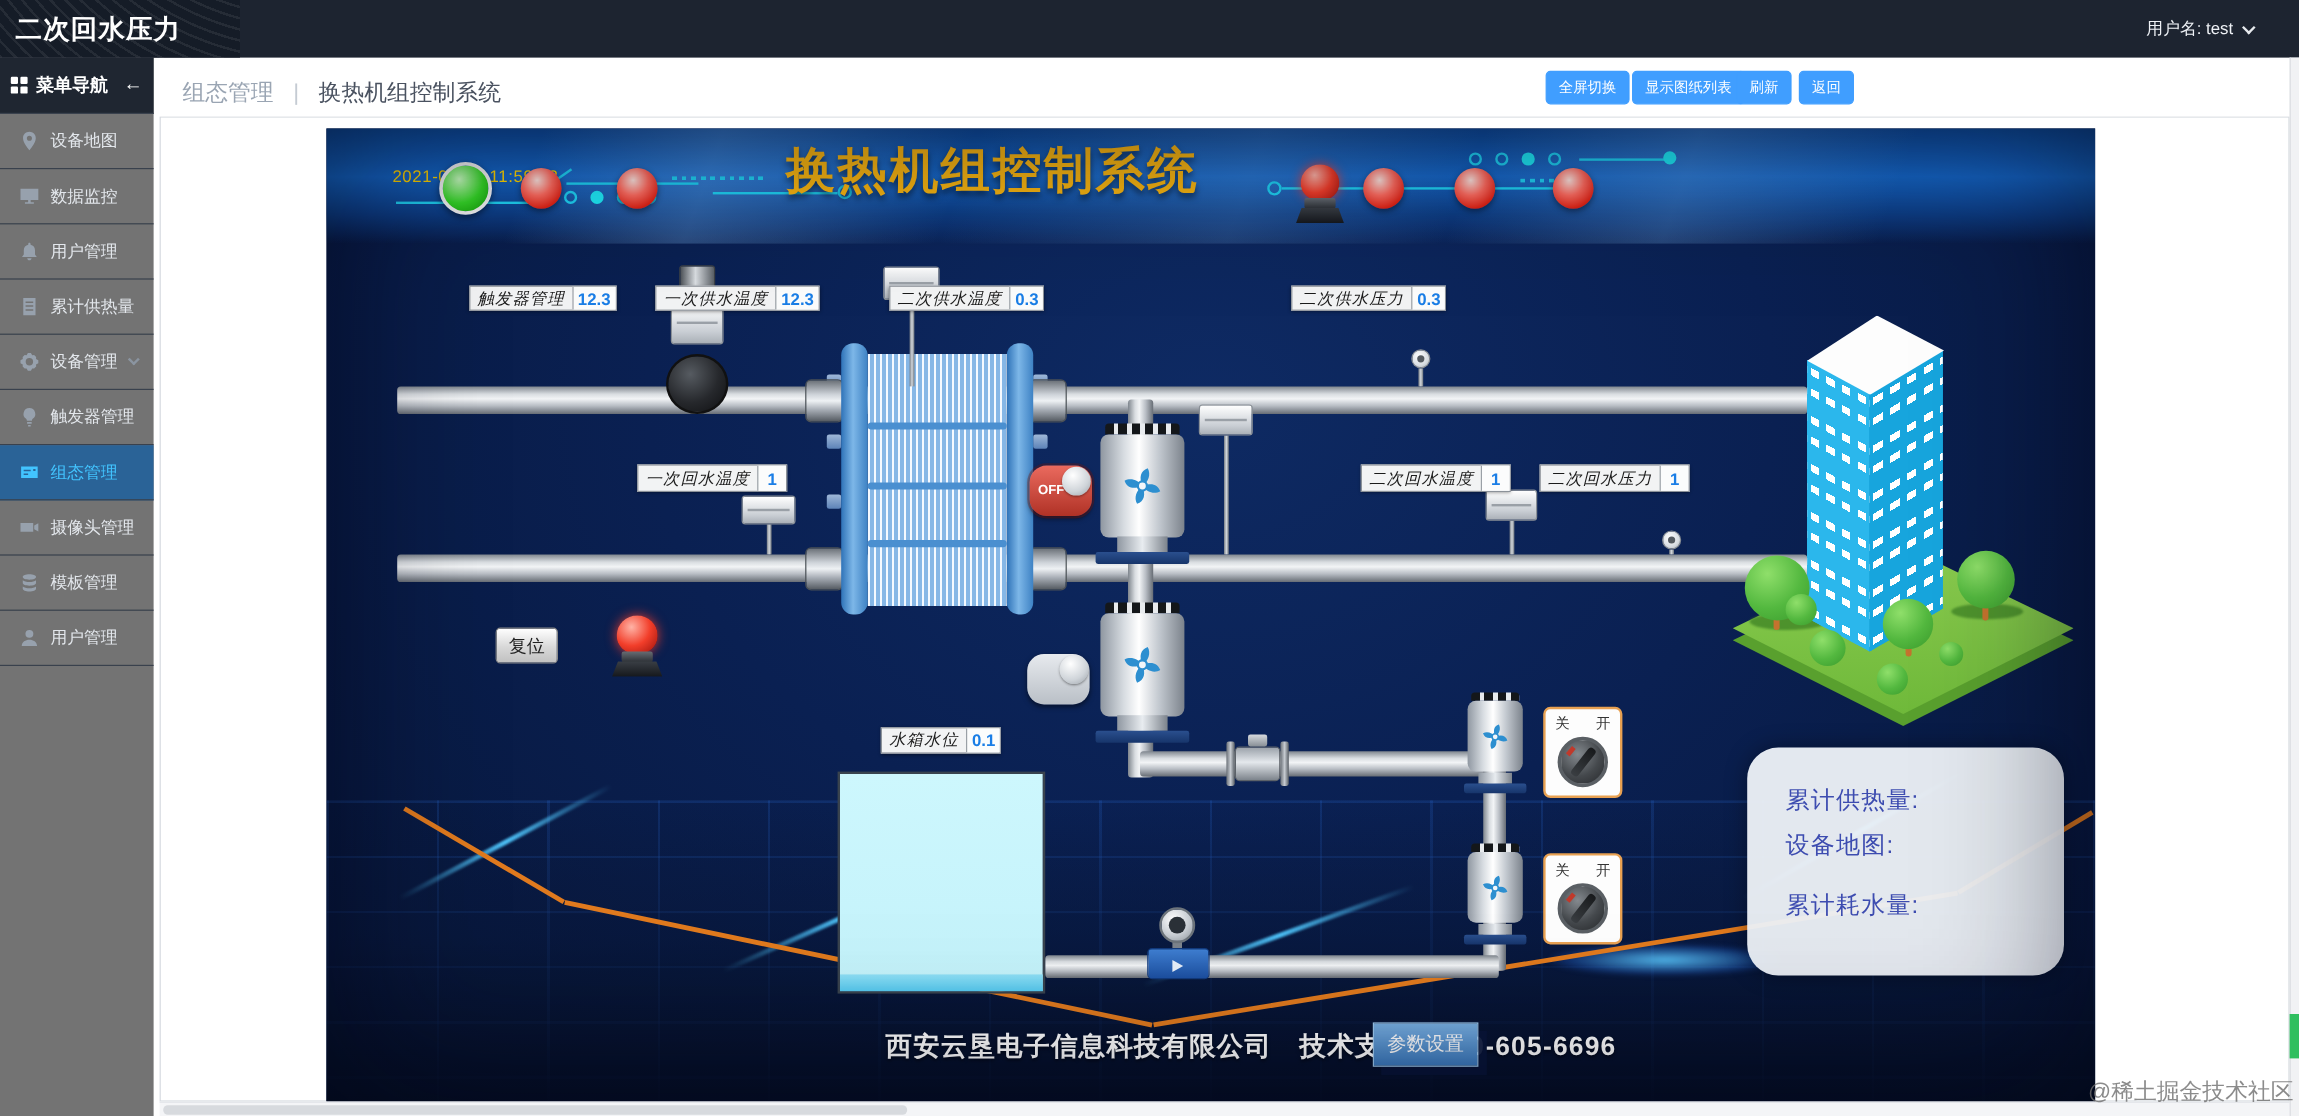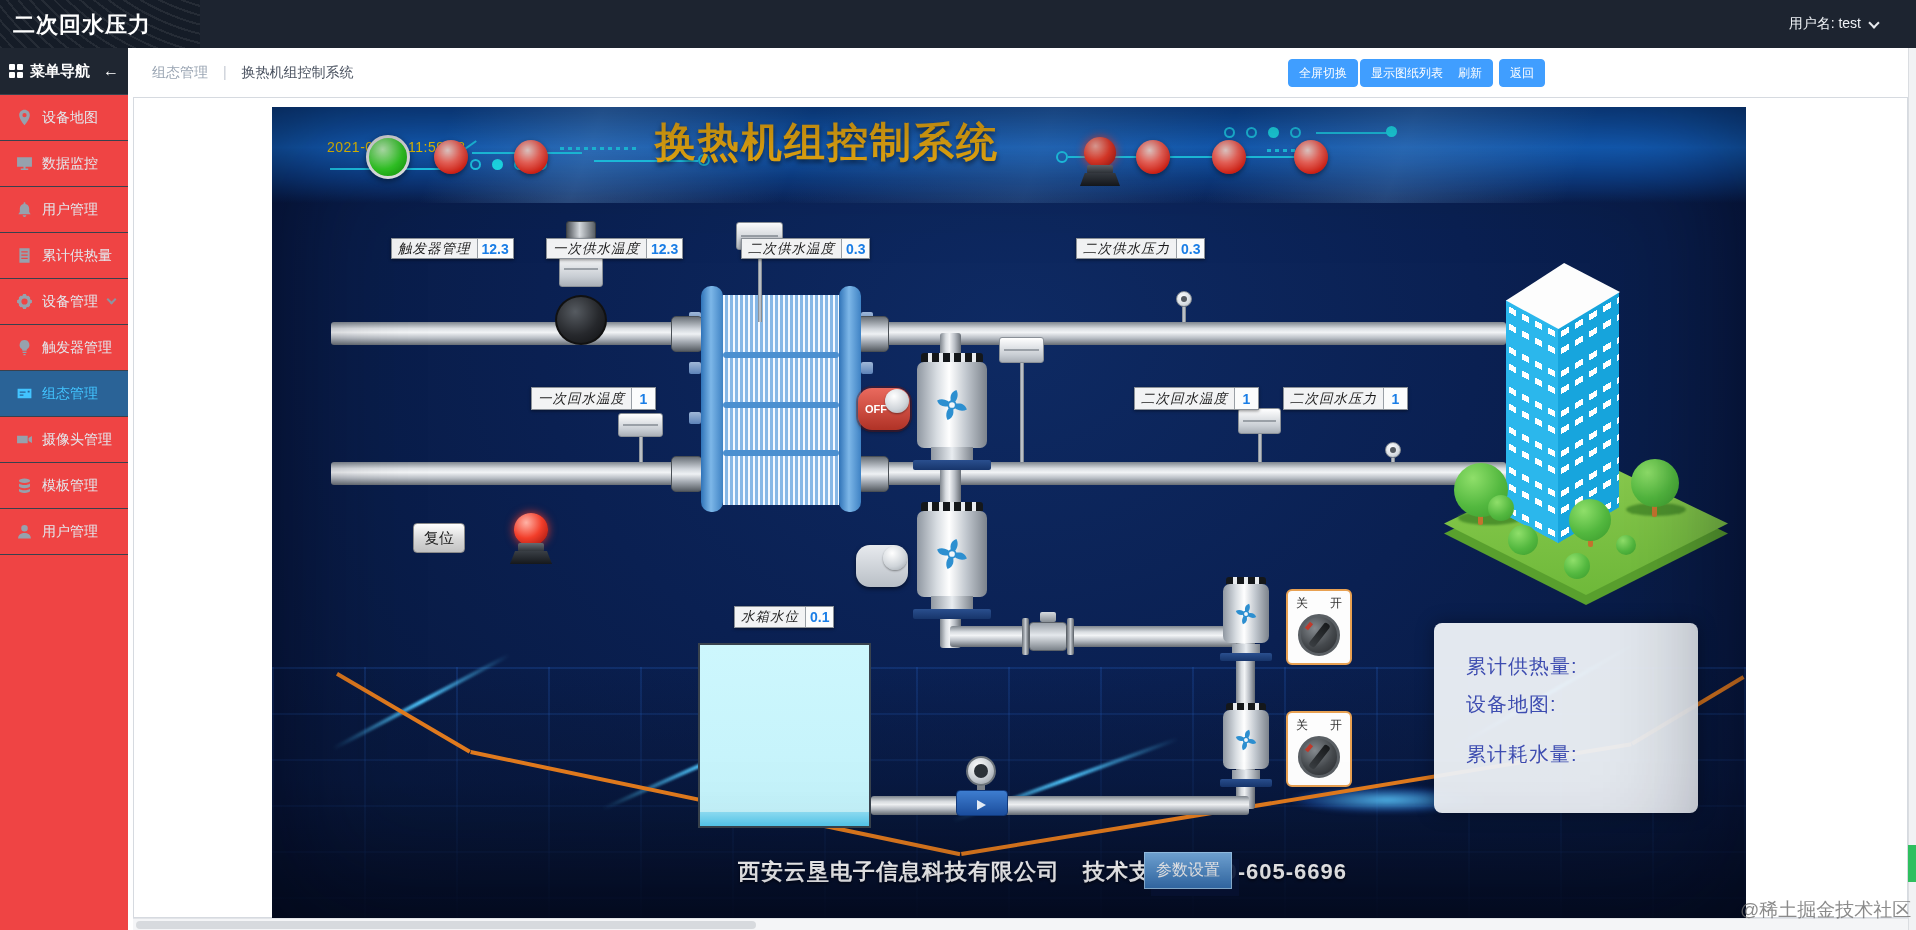--- a/index.html
+++ b/index.html
@@ -9,34 +9,34 @@
 
   
   .hdr { position:absolute; left:0; top:0; width:100%; height:48px; background:#1d2430; z-index:20; }
   .logo-zone { position:absolute; left:0; top:0; width:200px; height:48px; background:#151c27; overflow:hidden; }
   .logo-zone::after { content:""; position:absolute; inset:-60px -20px; background:repeating-radial-gradient(circle at 115% -80%, rgba(255,255,255,0.07) 0 2px, transparent 2px 9px); }
   .logo { position:absolute; left:13px; top:10px; font-size:22px; font-weight:bold; color:#fff; letter-spacing:1px; z-index:2; white-space:nowrap; }
   .user { position:absolute; right:38px; top:15px; color:#eef1f5; font-size:14px; cursor:pointer; display:flex; align-items:center; }
   .user .chev { display:inline-block; width:8px; height:8px; border-right:2px solid #e7eaee; border-bottom:2px solid #e7eaee; transform:rotate(45deg); margin-left:9px; margin-top:-3px; }
 
   
-  .sidebar { position:absolute; left:0; top:48px; width:128px; bottom:0; background:#ef4444; z-index:19; }
+  .sidebar { position:absolute; left:0; top:48px; width:128px; bottom:0; background:#737373; z-index:19; }
   .nav-head { height:47px; display:flex; align-items:center; gap:7px; padding:0 9px; color:#fff; font-size:15px; font-weight:bold; border-bottom:1px solid #3a424e; background:#1f2631; cursor:pointer; }
   .grid-ic { width:14px; height:14px; display:grid; grid-template-columns:6px 6px; grid-template-rows:6px 6px; gap:2px; flex:none; }
   .grid-ic i { background:#fff; border-radius:1px; }
   .back-arrow { margin-left:auto; font-size:16px; color:#fff; font-weight:normal; }
   .side-item { height:46px; display:flex; align-items:center; gap:9px; padding-left:16px; color:#e3e7ec; font-size:14px; border-bottom:1px solid #39414d; cursor:pointer; white-space:nowrap; }
   .side-item svg { width:17px; height:17px; fill:#97a1ad; flex:none; }
   .side-item.active { background:#2a6397; color:#42c4ff; }
   .side-item.active svg { fill:#42c4ff; }
   .sub-chev { width:7px; height:7px; border-right:2px solid #8b95a1; border-bottom:2px solid #8b95a1; transform:rotate(45deg); margin-left:1px; margin-top:-4px; flex:none; }
 
   
   .crumbbar { position:absolute; left:128px; top:48px; right:0; height:49px; background:#fff; z-index:18; }
-  .crumb { position:absolute; left:24px; top:16px; font-size:14px; white-space:nowrap; }
+  .crumb { position:absolute; left:24px; top:16px; font-size:19px; white-space:nowrap; }
   .crumb .p { color:#9aa5b3; } .crumb .sep { color:#c5cbd3; margin:0 11px; } .crumb .c { color:#4a5260; }
   .tbtn { position:absolute; top:11px; height:28px; background:#409eff; color:#fff; font-size:12px; border:1px solid #409eff; border-radius:4px; padding:0 10px; cursor:pointer; white-space:nowrap; }
 
   
   .wrap { position:absolute; left:133px; top:97px; right:8px; bottom:12px; background:#fff; border:1px solid #d6dae0; z-index:5; }
   .canvas { position:absolute; left:138px; top:9px; width:1474px; height:811px; background:radial-gradient(ellipse at 50% 28%, #0e2a63 0%, #0a2052 45%, #071638 100%); overflow:hidden; }
   .canvas::after { content:""; position:absolute; inset:0; box-shadow:inset 0 0 130px rgba(0,4,18,.6); pointer-events:none; z-index:15; }
   .banner { position:absolute; left:0; top:0; width:100%; height:96px; background:linear-gradient(180deg,#0e4a98 0%,#1566c6 42%,#0d3d84 74%, rgba(10,32,84,0) 100%); z-index:1; }
   .banner::before { content:""; position:absolute; inset:0; background:linear-gradient(110deg, transparent 12%, rgba(140,200,255,.26) 22%, transparent 36%, rgba(140,200,255,.16) 52%, transparent 64%, rgba(140,200,255,.22) 76%, transparent 88%); }
 
@@ -88,21 +88,21 @@
   .switch { position:absolute; width:66px; height:76px; background:#fdfdfd; border:2px solid #e8a152; border-radius:6px; z-index:6; cursor:pointer; }
   .switch .kl { position:absolute; left:8px; top:4px; font-size:12px; color:#333; font-family:"Liberation Serif",serif; }
   .switch .kr { position:absolute; right:8px; top:4px; font-size:12px; color:#333; font-family:"Liberation Serif",serif; }
   .knob { position:absolute; left:50%; top:44px; transform:translate(-50%,-50%); width:42px; height:42px; border-radius:50%; background:radial-gradient(circle at 38% 32%, #84898e, #45494d 55%, #26282b); border:3px solid #5a5f64; }
   .knob::after { content:""; position:absolute; left:50%; top:50%; width:7px; height:28px; margin:-14px 0 0 -3.5px; background:linear-gradient(180deg,#17191b,#3a3e42); border-radius:3px; transform:rotate(38deg); }
   .knob .tick { position:absolute; left:6px; top:5px; width:4px; height:8px; background:#c0392b; transform:rotate(40deg); }
 
   .tank { position:absolute; border:2px solid #39434e; background:linear-gradient(180deg,#cdf7fd,#c3f2fa); z-index:3; }
   .tank .water { position:absolute; left:0; right:0; bottom:0; height:14px; background:linear-gradient(180deg,#8fe0f6,#55c9ef); }
 
-  .stats { position:absolute; background:rgba(236,240,246,.96); border-radius:8px; box-shadow:0 0 18px rgba(0,0,0,.35); z-index:6; }
+  .stats { position:absolute; background:rgba(236,240,246,.96); border-radius:26px; box-shadow:0 0 18px rgba(0,0,0,.35); z-index:6;margin-left:22px; }
   .stats .line { position:absolute; left:32px; color:#3d4cb0; font-size:20px; letter-spacing:1px; white-space:nowrap; }
 
   .company { position:absolute; color:#fff; font-size:22px; font-weight:bold; letter-spacing:1px; text-shadow:0 2px 3px rgba(0,0,0,.55); z-index:6; white-space:nowrap; }
   .params { position:absolute; background:linear-gradient(180deg,#79b0e2,#3c7cc0); border:1px solid #9ecbf0; color:#fff; font-size:16px; padding:7px 11px; cursor:pointer; box-shadow:7px 7px 0 rgba(9,22,58,.92); z-index:6; white-space:nowrap; }
 
   .orange { position:absolute; height:4px; background:#e07a1e; transform-origin:left top; z-index:1; }
   .floor { position:absolute; left:0; bottom:0; width:100%; height:251px; z-index:0;
     background-image:
       linear-gradient(180deg, rgba(8,20,50,0) 0%, rgba(8,22,56,.55) 45%, rgba(5,14,36,.95) 100%),
       repeating-linear-gradient(90deg, rgba(42,110,220,.20) 0 2px, transparent 2px 92px),

